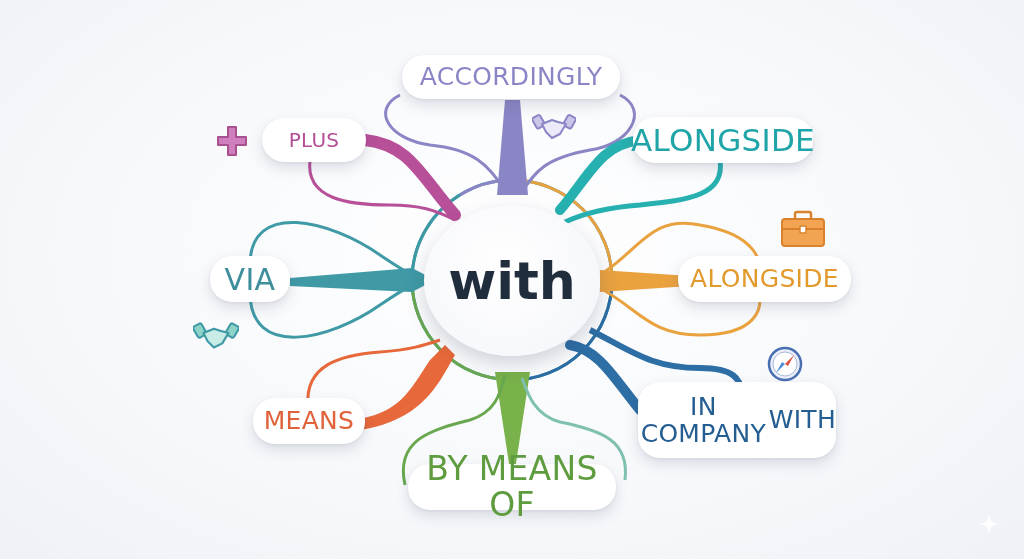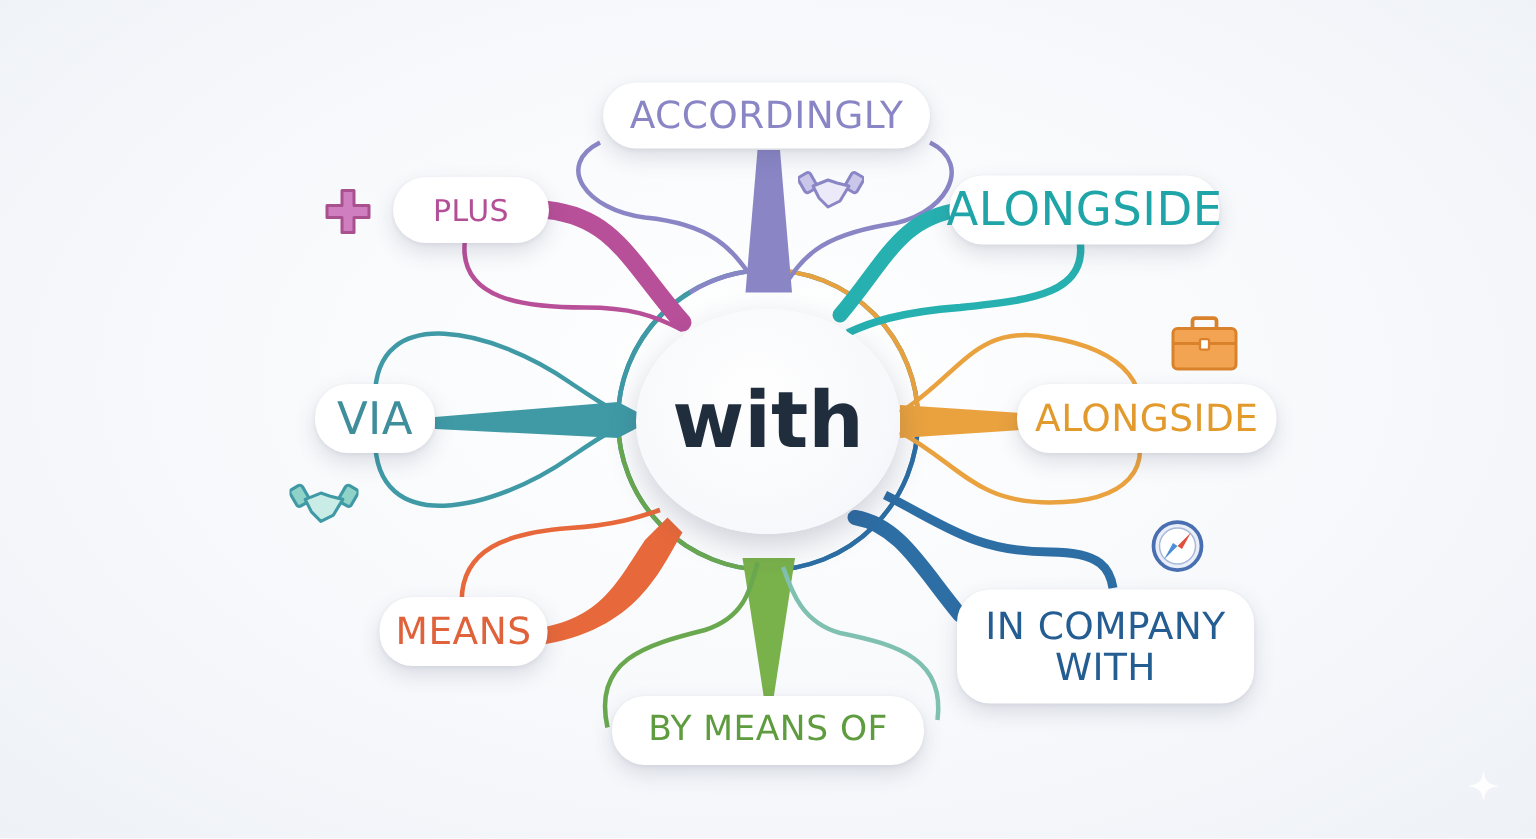--- a/index.html
+++ b/index.html
@@ -67,22 +67,22 @@
 </svg>
 
 <div class="center">with</div>
 
 <div class="pill" style="left:402px;top:55px;width:218px;height:44px;font-size:25px;color:#8a86c6;">ACCORDINGLY</div>
 <div class="pill" style="left:262px;top:118px;width:104px;height:44px;font-size:20px;color:#b34f97;">PLUS</div>
 <div class="pill" style="left:633px;top:117px;width:180px;height:46px;font-size:31px;color:#1fa5a8;">ALONGSIDE</div>
 <div class="pill" style="left:210px;top:256px;width:80px;height:46px;font-size:30px;color:#3f8e9c;">VIA</div>
 <div class="pill" style="left:678px;top:256px;width:173px;height:46px;font-size:25px;color:#e39a2d;">ALONGSIDE</div>
 <div class="pill" style="left:253px;top:398px;width:112px;height:46px;font-size:25px;color:#e0623a;">MEANS</div>
-<div class="pill" style="left:408px;top:464px;width:208px;height:46px;font-size:23px;color:#5e9c3f;">BY MEANS OF</div>
-<div class="pill" style="left:638px;top:393px;width:198px;height:76px;font-size:25px;color:#245d91;flex-direction:column;">
+<div class="pill" style="left:408px;top:464px;width:208px;height:46px;font-size:33px;color:#5e9c3f;">BY MEANS OF</div>
+<div class="pill" style="left:638px;top:382px;width:198px;height:76px;font-size:25px;color:#245d91;flex-direction:row;">
   <span>IN COMPANY</span>
   <span>WITH</span>
 </div>
 
 <svg class="icon" style="left:215px;top:124px;" width="34" height="34" viewBox="0 0 34 34">
   <path d="M13 3 h8 v10 h10 v8 h-10 v10 h-8 v-10 h-10 v-8 h10 z" fill="#cf7fbf" stroke="#a9508f" stroke-width="2" stroke-linejoin="round"></path>
 </svg>
 
 <svg class="icon" style="left:532px;top:110px;" width="44" height="32" viewBox="0 0 44 32">
   <rect x="2" y="6" width="9" height="12" rx="2" transform="rotate(-30 6 12)" fill="#c9c6ea" stroke="#8a86c6" stroke-width="2"></rect>

